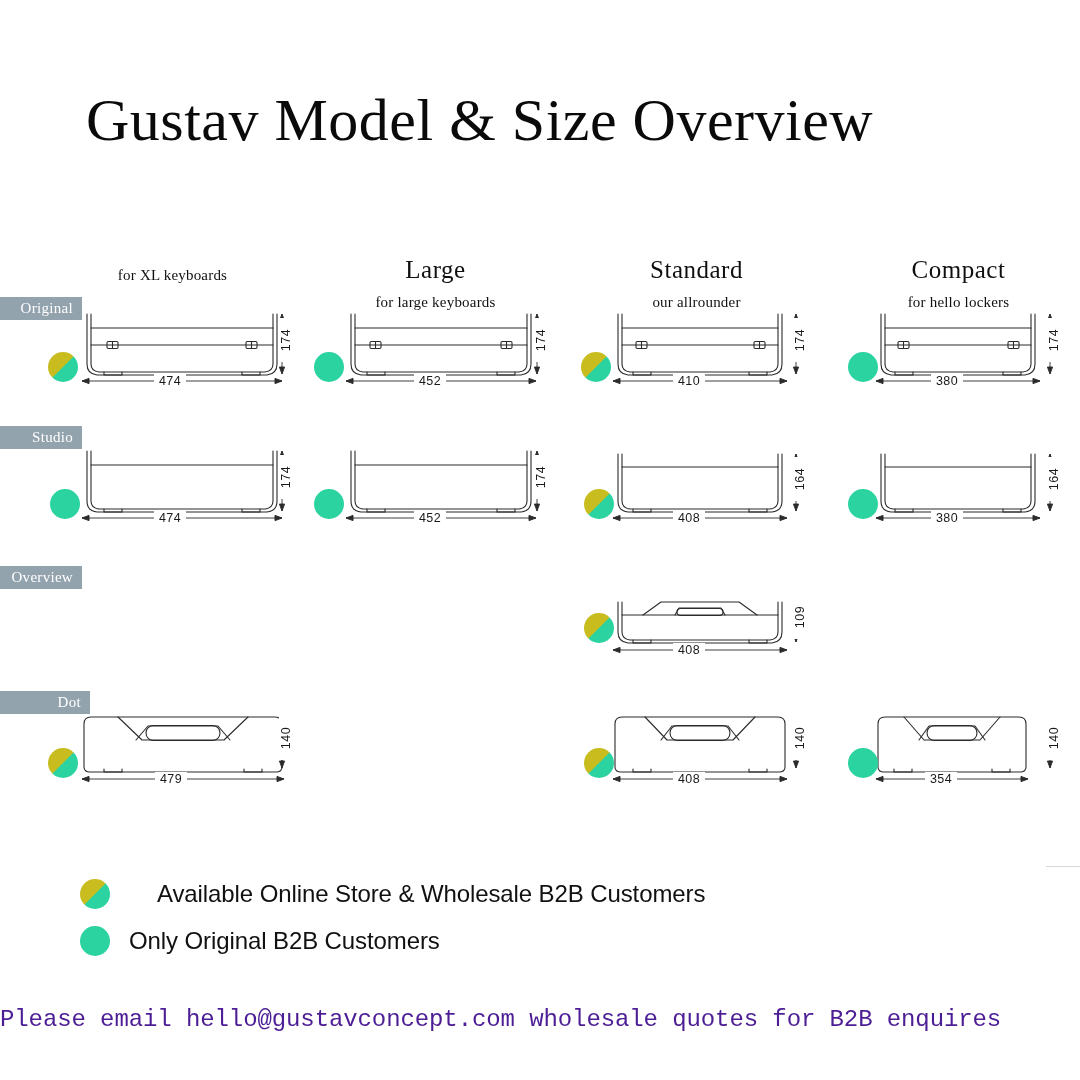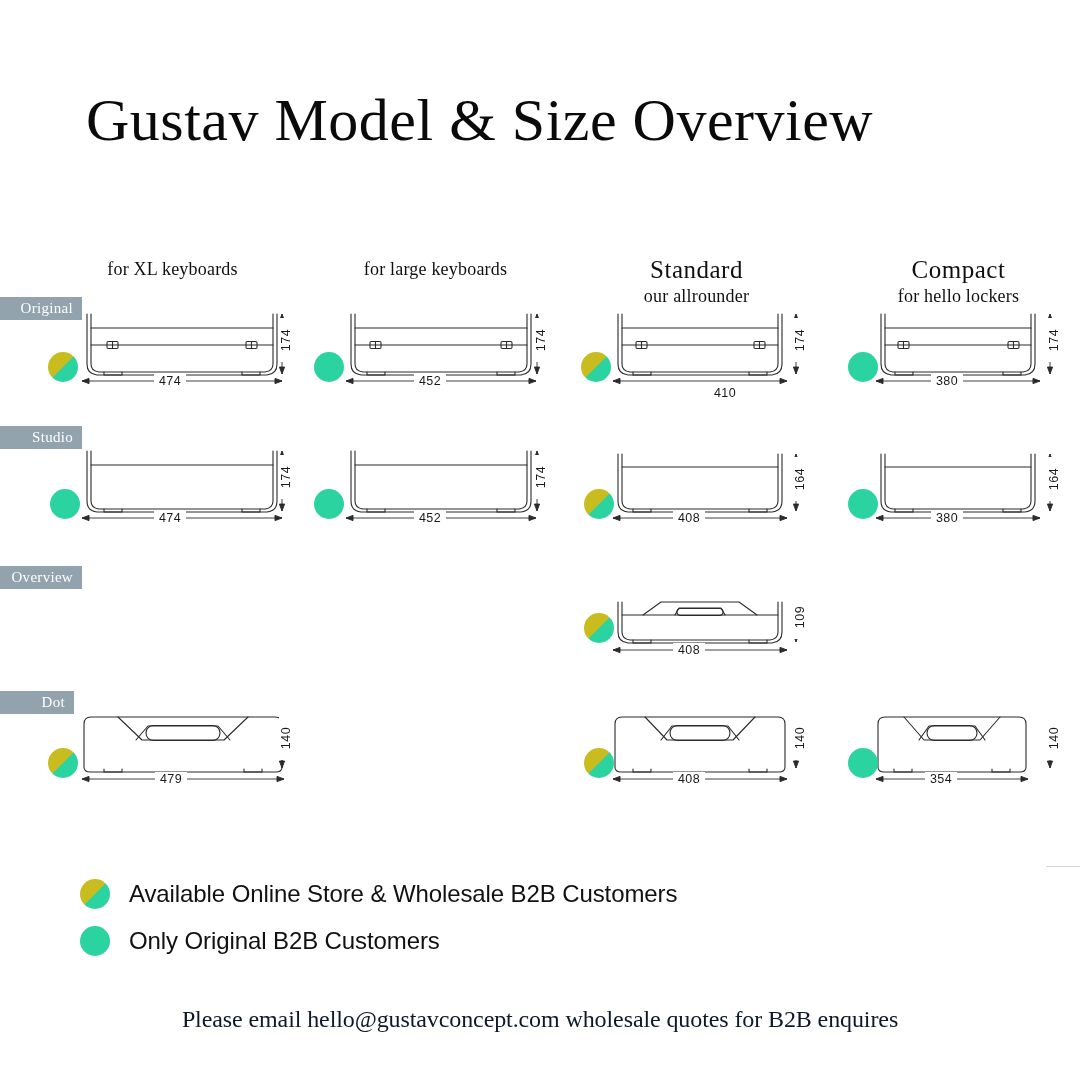--- a/index.html
+++ b/index.html
@@ -30,23 +30,23 @@
     text-align:center;
     font-family:"Liberation Serif", serif;
     color:#101010;
   }
   .col-head .ch-name{
     font-size:25px;
     line-height:27px;
     letter-spacing:0.5px;
   }
   .col-head .ch-sub{
-    font-size:18px;
+    font-size:15px;
     line-height:17px;
-    margin-top:5px;
+    margin-top:11px;
     letter-spacing:0.2px;
   }
 
   
   .row-chip{
     position:absolute;
     left:0;
     height:23px;
     background:#93a3ae;
     color:#ffffff;
@@ -113,57 +113,58 @@
     font-size:24px;
     color:#111111;
     white-space:nowrap;
     letter-spacing:-0.1px;
   }
 
   #footer-note{
     position:absolute;
     left:0; right:0;
     top:1006px;
-    text-align:center;
-    font-family:Liberation Serif, serif;
+    text-align:left;
+    font-family:Liberation Mono, monospace;
     font-size:24px;
-    color:#0f172a;
+    color:#4c1d95;
     letter-spacing:-0.1px;
     white-space:nowrap;
   }
 
   .hairline{ position:absolute; background:#d8d8d8; }
 </style>
 </head>
 <body>
 
 <div id="page-title">Gustav Model &amp; Size Overview</div>
 
 <div class="col-head" style="left:80px; top:256px; width:185px;">
   <div class="ch-sub">for XL keyboards</div>
 </div>
 
 <div class="col-head" style="left:343px; top:256px; width:185px;">
+  <div class="ch-name">Large</div>
   <div class="ch-sub">for large keyboards</div>
 </div>
 
 <div class="col-head" style="left:604px; top:256px; width:185px;">
   <div class="ch-name">Standard</div>
   <div class="ch-sub">our allrounder</div>
 </div>
 
 <div class="col-head" style="left:866px; top:256px; width:185px;">
   <div class="ch-name">Compact</div>
   <div class="ch-sub">for hello lockers</div>
 </div>
 
 <div class="row-chip" style="top:297px; width:82px;">Original</div>
 <div class="row-chip" style="top:426px; width:82px;">Studio</div>
 <div class="row-chip" style="top:566px; width:82px;">Overview</div>
-<div class="row-chip" style="top:691px; width:74px;">Dot</div>
+<div class="row-chip" style="top:691px; width:90px;">Dot</div>
 
 <div class="cell" style="left:82px; top:312px;">
   <svg width="200" height="72" viewBox="0 0 200 72">
     <g fill="none" stroke="#2b2b2b" stroke-width="1.1" stroke-linejoin="round" stroke-linecap="round">
       <path d="M5,2 L5,52 Q5,62 15,63 L185,63 Q195,62 195,52 L195,2"></path>
       <path d="M9,2 L9,52 Q9,59 17,60 L183,60 Q191,59 191,52 L191,2"></path>
       <line x1="9" y1="16" x2="191" y2="16"></line>
       <line x1="9" y1="33" x2="191" y2="33"></line>
       <rect x="25" y="29.5" width="11" height="7" rx="1.2"></rect>
       <line x1="30.5" y1="29.5" x2="30.5" y2="36.5"></line>
@@ -239,21 +240,21 @@
       <line x1="146.5" y1="29.5" x2="146.5" y2="36.5"></line>
       <path d="M20,60 L20,63 L38,63 L38,60"></path>
       <path d="M136,60 L136,63 L154,63 L154,60"></path>
     </g>
     <g stroke="#2b2b2b" stroke-width="1" fill="#2b2b2b">
       <line x1="0" y1="69" x2="174" y2="69" stroke-width="0.9"></line>
       <polygon points="0,69 7,66.4 7,71.6"></polygon>
       <polygon points="174,69 167,66.4 167,71.6"></polygon>
     </g>
   </svg>
-  <div class="dim-w" style="left:60px; top:74px;margin-left:36px;">410</div>
+  <div class="dim-w" style="left:60px; top:62px;">410</div>
 </div>
 <div class="cell" style="left:786px; top:312px;">
   <svg width="20" height="66" viewBox="0 0 20 66">
     <g stroke="#2b2b2b" stroke-width="0.9" fill="#2b2b2b">
       <line x1="10" y1="2" x2="10" y2="62"></line>
       <polygon points="10,2 7.4,9 12.6,9"></polygon>
       <polygon points="10,62 7.4,55 12.6,55"></polygon>
     </g>
   </svg>
   <div class="dim-h" style="left:-8px; top:21px; width:36px; text-align:center;">174</div>
@@ -527,21 +528,21 @@
       <polygon points="10,2 7.4,9 12.6,9"></polygon>
       <polygon points="10,53 7.4,46 12.6,46"></polygon>
     </g>
   </svg>
   <div class="dim-h" style="left:-8px; top:16px; width:36px; text-align:center;">140</div>
 </div>
 <div class="dot teal" style="left:848px; top:748px;"></div>
 
 <div class="hairline" style="left:1046px; top:866px; width:34px; height:1px;"></div>
 
-<div class="legend-row" style="left:80px; top:879px;">
+<div class="legend-row" style="left:80px; top:879px;gap:28px;">
   <span class="dot split"></span>
   <span class="legend-text">Available Online Store &amp; Wholesale B2B Customers</span>
 </div>
 
 <div class="legend-row" style="left:80px; top:926px;">
   <span class="dot teal"></span>
   <span class="legend-text">Only Original B2B Customers</span>
 </div>
 
 <div id="footer-note">Please email hello@gustavconcept.com wholesale quotes for B2B enquires</div>

